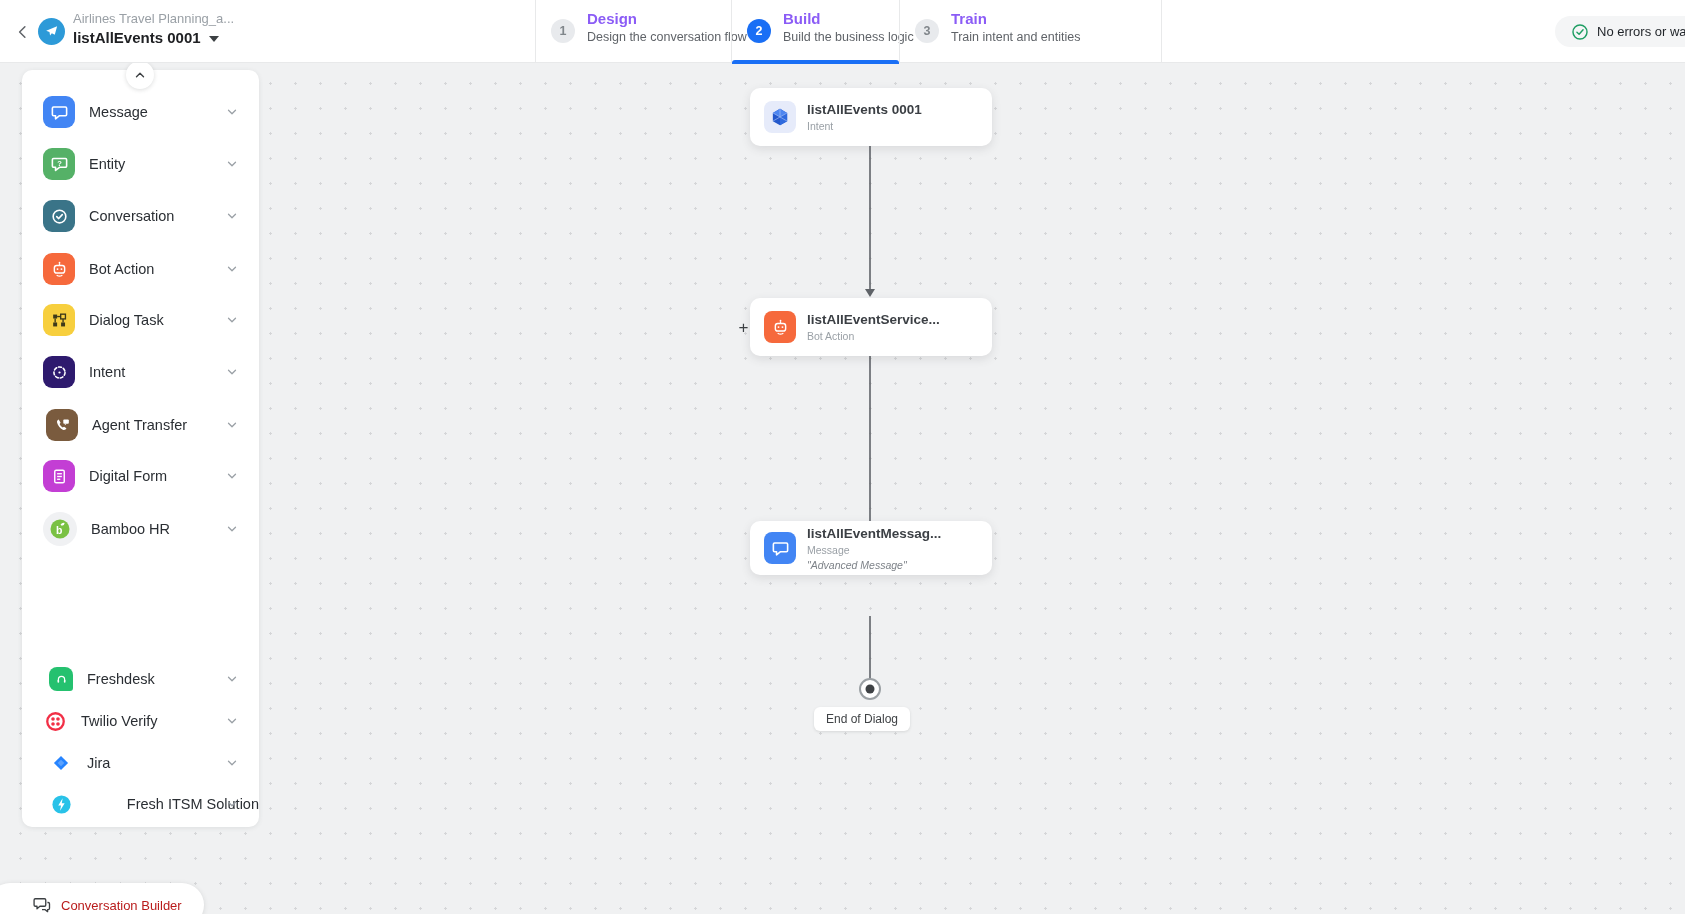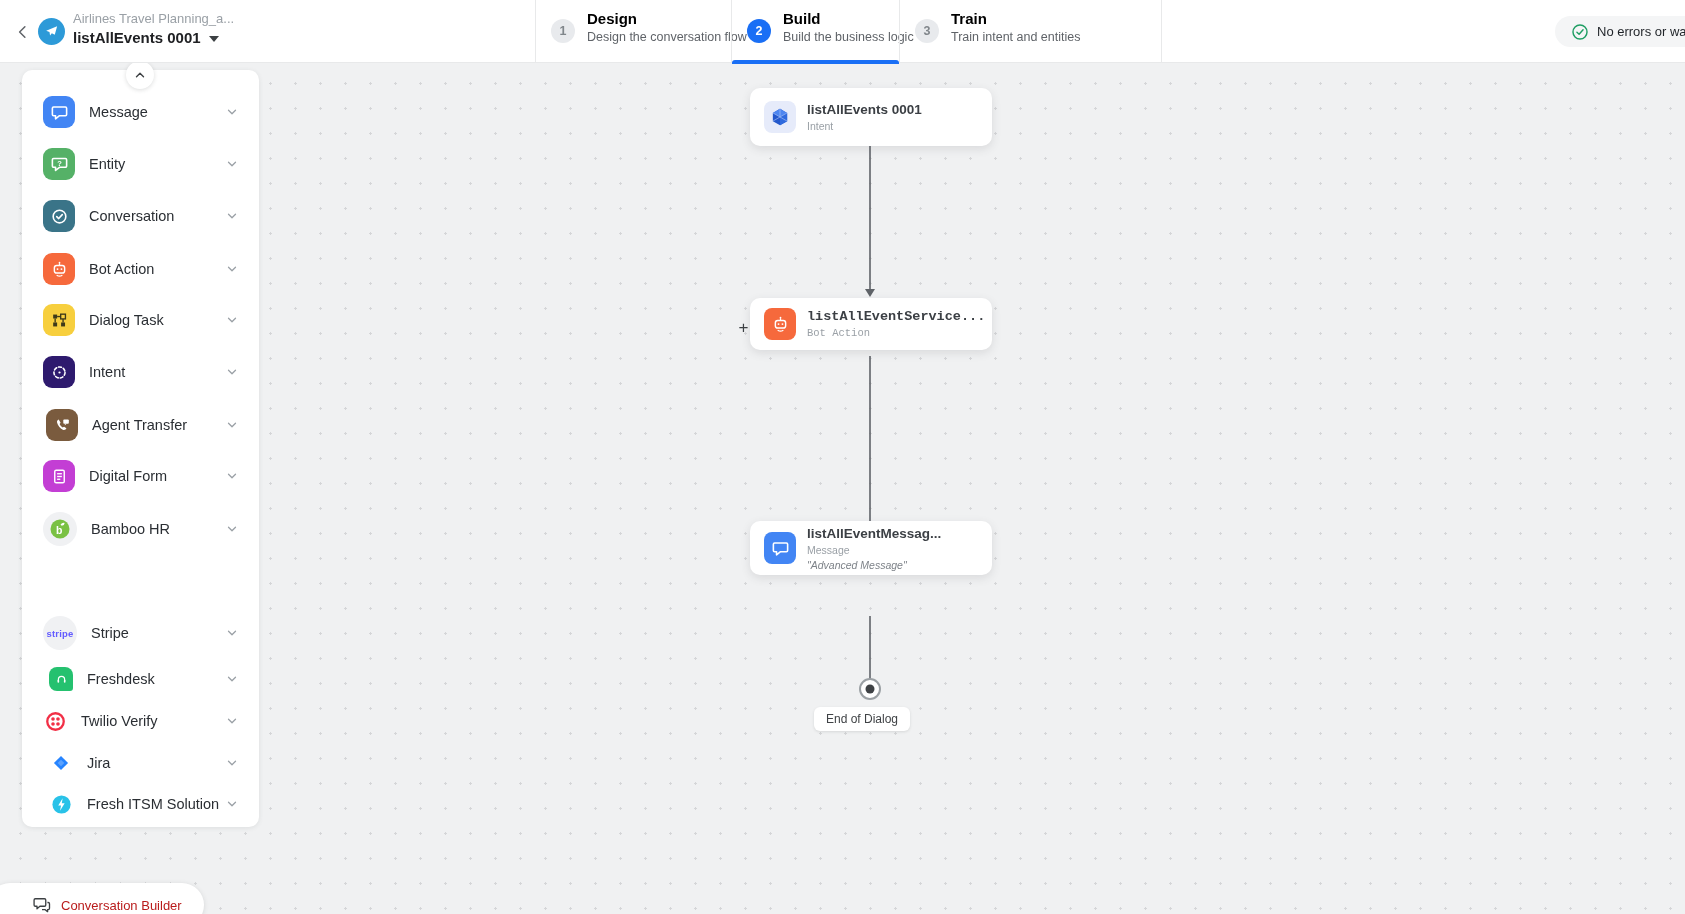--- a/index.html
+++ b/index.html
@@ -30,21 +30,21 @@
   .step { position:relative; height:63px; border-left:1px solid #e8e9ea; padding:10px 0 0 15px; }
   .step:last-child { border-right:1px solid #e8e9ea; }
   .step-design { width:196px; }
   .step-build  { width:168px; }
   .step-train  { width:263px; }
   .step-circle { position:absolute; left:15px; top:19px; width:24px; height:24px; border-radius:50%;
     background:#e8eaed; color:#80868b; font-size:12.5px; font-weight:700;
     display:flex; align-items:center; justify-content:center; }
   .step.active .step-circle { background:#1a6ff5; color:#ffffff; }
   .step-text { margin-left:36px; }
-  .step-label { font-size:15px; font-weight:700; color:#000000; }
+  .step-label { font-size:15px; font-weight:700; color:#8b5cf6; }
   .step-sub { font-size:12.5px; color:#5f6368; margin-top:3px; white-space:nowrap; }
   .step-underline { display:none; }
   .step.active .step-underline { display:block; position:absolute; left:0; right:0; bottom:-1px;
     height:4px; background:#1a6ff5; border-radius:3px 3px 0 0; }
 
   .status-pill { position:absolute; left:1555px; top:16px; height:31px; border-radius:16px;
     background:#f4f5f6; display:flex; align-items:center; gap:8px; padding:0 16px; white-space:nowrap; }
   .status-text { font-size:13px; font-weight:500; color:#1f2328; }
 
   
@@ -85,21 +85,21 @@
   .c-form { background:#c33ed4; }
   .fd-sq { width:24px; height:24px; background:#25c16f; border-radius:8px 8px 3px 8px;
     display:flex; align-items:center; justify-content:center; }
   .stripe-word { font-size:9.5px; font-weight:700; color:#635bff; letter-spacing:.2px; }
 
   
   .node { position:absolute; left:750px; width:242px; background:#ffffff; border-radius:10px;
     box-shadow:0 3px 10px rgba(60,64,67,.13); display:flex; align-items:center;
     padding:12px 14px; z-index:5; }
   .node-1 { top:25px; height:58px; }
-  .node-2 { top:235px; height:52px;font-family:Liberation Mono, monospace; }
+  .node-2 { top:235px; height:58px; }
   .node-3 { top:458px; height:54px; align-items:center; }
   .node-icon { width:32px; height:32px; border-radius:8px; flex:0 0 32px;
     display:flex; align-items:center; justify-content:center; }
   .ni-intent { background:#e6ebfa; }
   .ni-bot { background:#f6693c; }
   .ni-msg { background:#4285f4; }
   .node-body { margin-left:11px; min-width:0; }
   .node-title { font-size:13.5px; font-weight:700; color:#3b3f44; white-space:nowrap; }
   .node-sub { font-size:10.5px; color:#9aa0a6; margin-top:3px; }
   .node-note { font-size:10.5px; font-style:italic; color:#7d8288; margin-top:3px; }
@@ -317,29 +317,20 @@
             <text x="11.3" y="17" text-anchor="middle" font-size="10.5" font-weight="bold" fill="#fff" font-family="Liberation Sans, sans-serif">b</text>
           </svg>
       </div>
       <span class="prow-label">Bamboo HR</span>
       <span class="prow-chev"><svg width="14" height="14" viewBox="0 0 20 20">
             <path d="M5 7.5l5 5 5-5" fill="none" stroke="#9aa0a6" stroke-width="1.8" stroke-linecap="round" stroke-linejoin="round"></path>
           </svg></span>
     </div>
 
 
-    <div class="prow" style="top:545px;">
-      <div class="circ34">
-          <span class="stripe-word">stripe</span>
-        </div>
-      <span class="prow-label">Stripe</span>
-      <span class="prow-chev"><svg width="14" height="14" viewBox="0 0 20 20">
-            <path d="M5 7.5l5 5 5-5" fill="none" stroke="#9aa0a6" stroke-width="1.8" stroke-linecap="round" stroke-linejoin="round"></path>
-          </svg></span>
-    </div>
 
     <div class="prow compact" style="top:591px;">
       <div class="mini22">
         <div class="fd-sq">
             <svg width="15" height="15" viewBox="0 0 24 24">
               <path d="M7 14v-2a5 5 0 0 1 10 0v2" fill="none" stroke="#fff" stroke-width="1.9" stroke-linecap="round"></path>
               <rect x="5.6" y="12.5" width="2.6" height="4.6" rx="1.3" fill="#fff"></rect>
               <rect x="15.8" y="12.5" width="2.6" height="4.6" rx="1.3" fill="#fff"></rect>
             </svg>
           </div>
@@ -372,21 +363,21 @@
             <path d="M12 3.5 20.5 12 12 20.5 3.5 12z" fill="#2684ff"></path>
             <path d="M12 8 16 12l-4 4-4-4z" fill="#5ba2ff"></path>
           </svg>
       </div>
       <span class="prow-label">Jira</span>
       <span class="prow-chev"><svg width="14" height="14" viewBox="0 0 20 20">
             <path d="M5 7.5l5 5 5-5" fill="none" stroke="#9aa0a6" stroke-width="1.8" stroke-linecap="round" stroke-linejoin="round"></path>
           </svg></span>
     </div>
 
-    <div class="prow compact" style="top:716px;">
+    <div class="prow compact" style="top:716px;justify-content:space-between;">
       <div class="mini22">
         <svg width="23" height="23" viewBox="0 0 24 24">
             <circle cx="12" cy="12" r="9.5" fill="#29c2e8"></circle>
             <path d="M13.2 5.5 8.6 13h2.9l-1 5.5 4.8-7.8h-3z" fill="#fff"></path>
           </svg>
       </div>
       <span class="prow-label">Fresh ITSM Solution</span>
       <span class="prow-chev"><svg width="14" height="14" viewBox="0 0 20 20">
             <path d="M5 7.5l5 5 5-5" fill="none" stroke="#9aa0a6" stroke-width="1.8" stroke-linecap="round" stroke-linejoin="round"></path>
           </svg></span>

